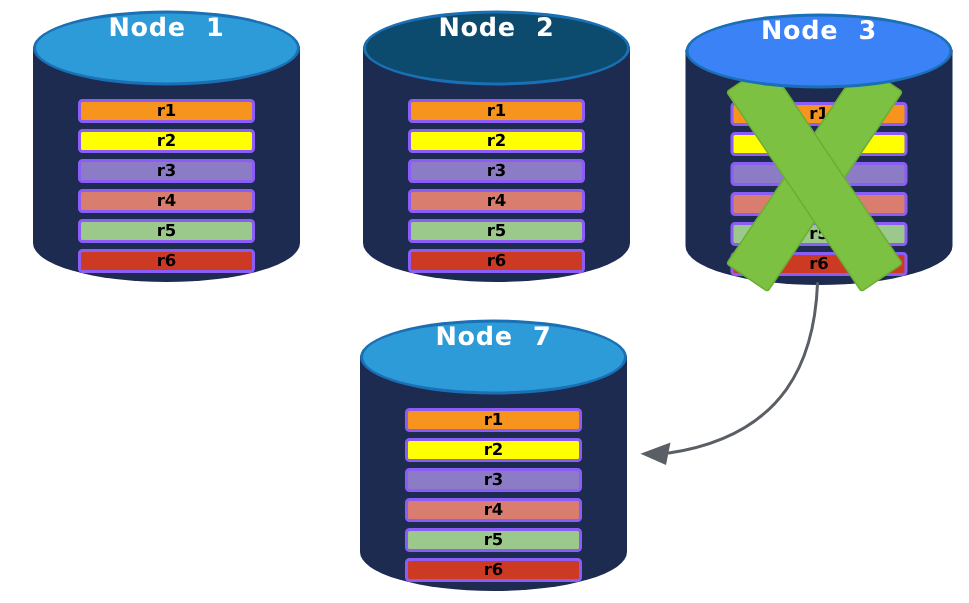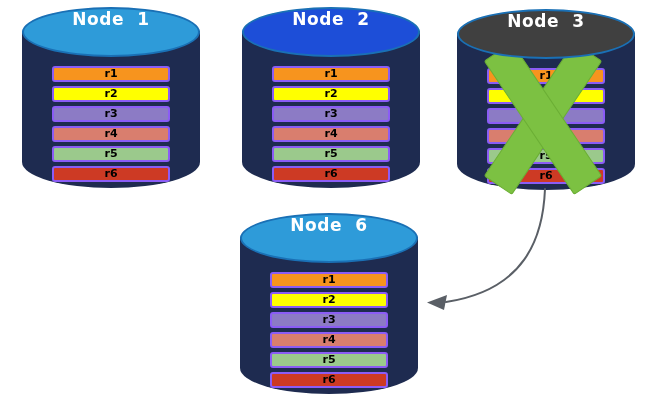--- a/index.html
+++ b/index.html
@@ -66,58 +66,58 @@
   <div class="node node--2">
     <div class="cyl-body" style="background-color: rgb(30, 43, 80);"></div>
     <div class="rows">
       <div class="row" style="background-color: rgb(247, 148, 30);">r1</div>
       <div class="row" style="background-color: rgb(255, 255, 0);">r2</div>
       <div class="row" style="background-color: rgb(140, 123, 197);">r3</div>
       <div class="row" style="background-color: rgb(217, 126, 110);">r4</div>
       <div class="row" style="background-color: rgb(155, 201, 140);">r5</div>
       <div class="row" style="background-color: rgb(205, 58, 36);">r6</div>
     </div>
-    <div class="cyl-top" style="background-color: #1d4ed8; border-color: rgb(26, 112, 181);">
+    <div class="cyl-top" style="background-color: #0c4a6e; border-color: rgb(26, 112, 181);">
       <span class="node-label">Node 2</span>
     </div>
   </div>
 
   <div class="node node--3">
     <div class="cyl-body" style="background-color: rgb(30, 43, 80);"></div>
     <div class="rows">
       <div class="row" style="background-color: rgb(247, 148, 30);">r1</div>
       <div class="row" style="background-color: rgb(255, 255, 0);">r2</div>
       <div class="row" style="background-color: rgb(140, 123, 197);">r3</div>
       <div class="row" style="background-color: rgb(217, 126, 110);">r4</div>
       <div class="row" style="background-color: rgb(155, 201, 140);">r5</div>
       <div class="row" style="background-color: rgb(205, 58, 36);">r6</div>
     </div>
     <svg class="x-mark" viewBox="0 0 90 133" width="90" height="133">
       <g fill="#7CC142">
         <rect x="28.5" y="-13.8" width="33" height="160.6" rx="2" transform="rotate(34 45 66.5)" stroke-width="1" stroke="#6BAE35"></rect>
         <rect x="28.5" y="-13.8" width="33" height="160.6" rx="2" transform="rotate(-34 45 66.5)" stroke-width="1" stroke="#6BAE35"></rect>
       </g>
     </svg>
-    <div class="cyl-top" style="background-color: #404040; border-color: rgb(26, 112, 181);">
+    <div class="cyl-top" style="background-color: #3b82f6; border-color: rgb(26, 112, 181);">
       <span class="node-label">Node 3</span>
     </div>
   </div>
 
   <div class="node node--4">
     <div class="cyl-body" style="background-color: rgb(30, 43, 80);"></div>
     <div class="rows">
       <div class="row" style="background-color: rgb(247, 148, 30);">r1</div>
       <div class="row" style="background-color: rgb(255, 255, 0);">r2</div>
       <div class="row" style="background-color: rgb(140, 123, 197);">r3</div>
       <div class="row" style="background-color: rgb(217, 126, 110);">r4</div>
       <div class="row" style="background-color: rgb(155, 201, 140);">r5</div>
       <div class="row" style="background-color: rgb(205, 58, 36);">r6</div>
     </div>
     <div class="cyl-top" style="background-color: rgb(46, 155, 217); border-color: rgb(26, 112, 181);">
-      <span class="node-label">Node 6</span>
+      <span class="node-label">Node 7</span>
     </div>
   </div>
 
   <svg class="arrow-layer" viewBox="0 0 646 402" width="646" height="402">
     <path d="M 545 189 C 543 238, 525 290, 446 302" fill="none" stroke-width="2" stroke-linecap="round" stroke="#5A5F66"></path>
     <polygon points="427,302.5 447,295 444,310" fill="#5A5F66"></polygon>
   </svg>
 
 </div>
 

